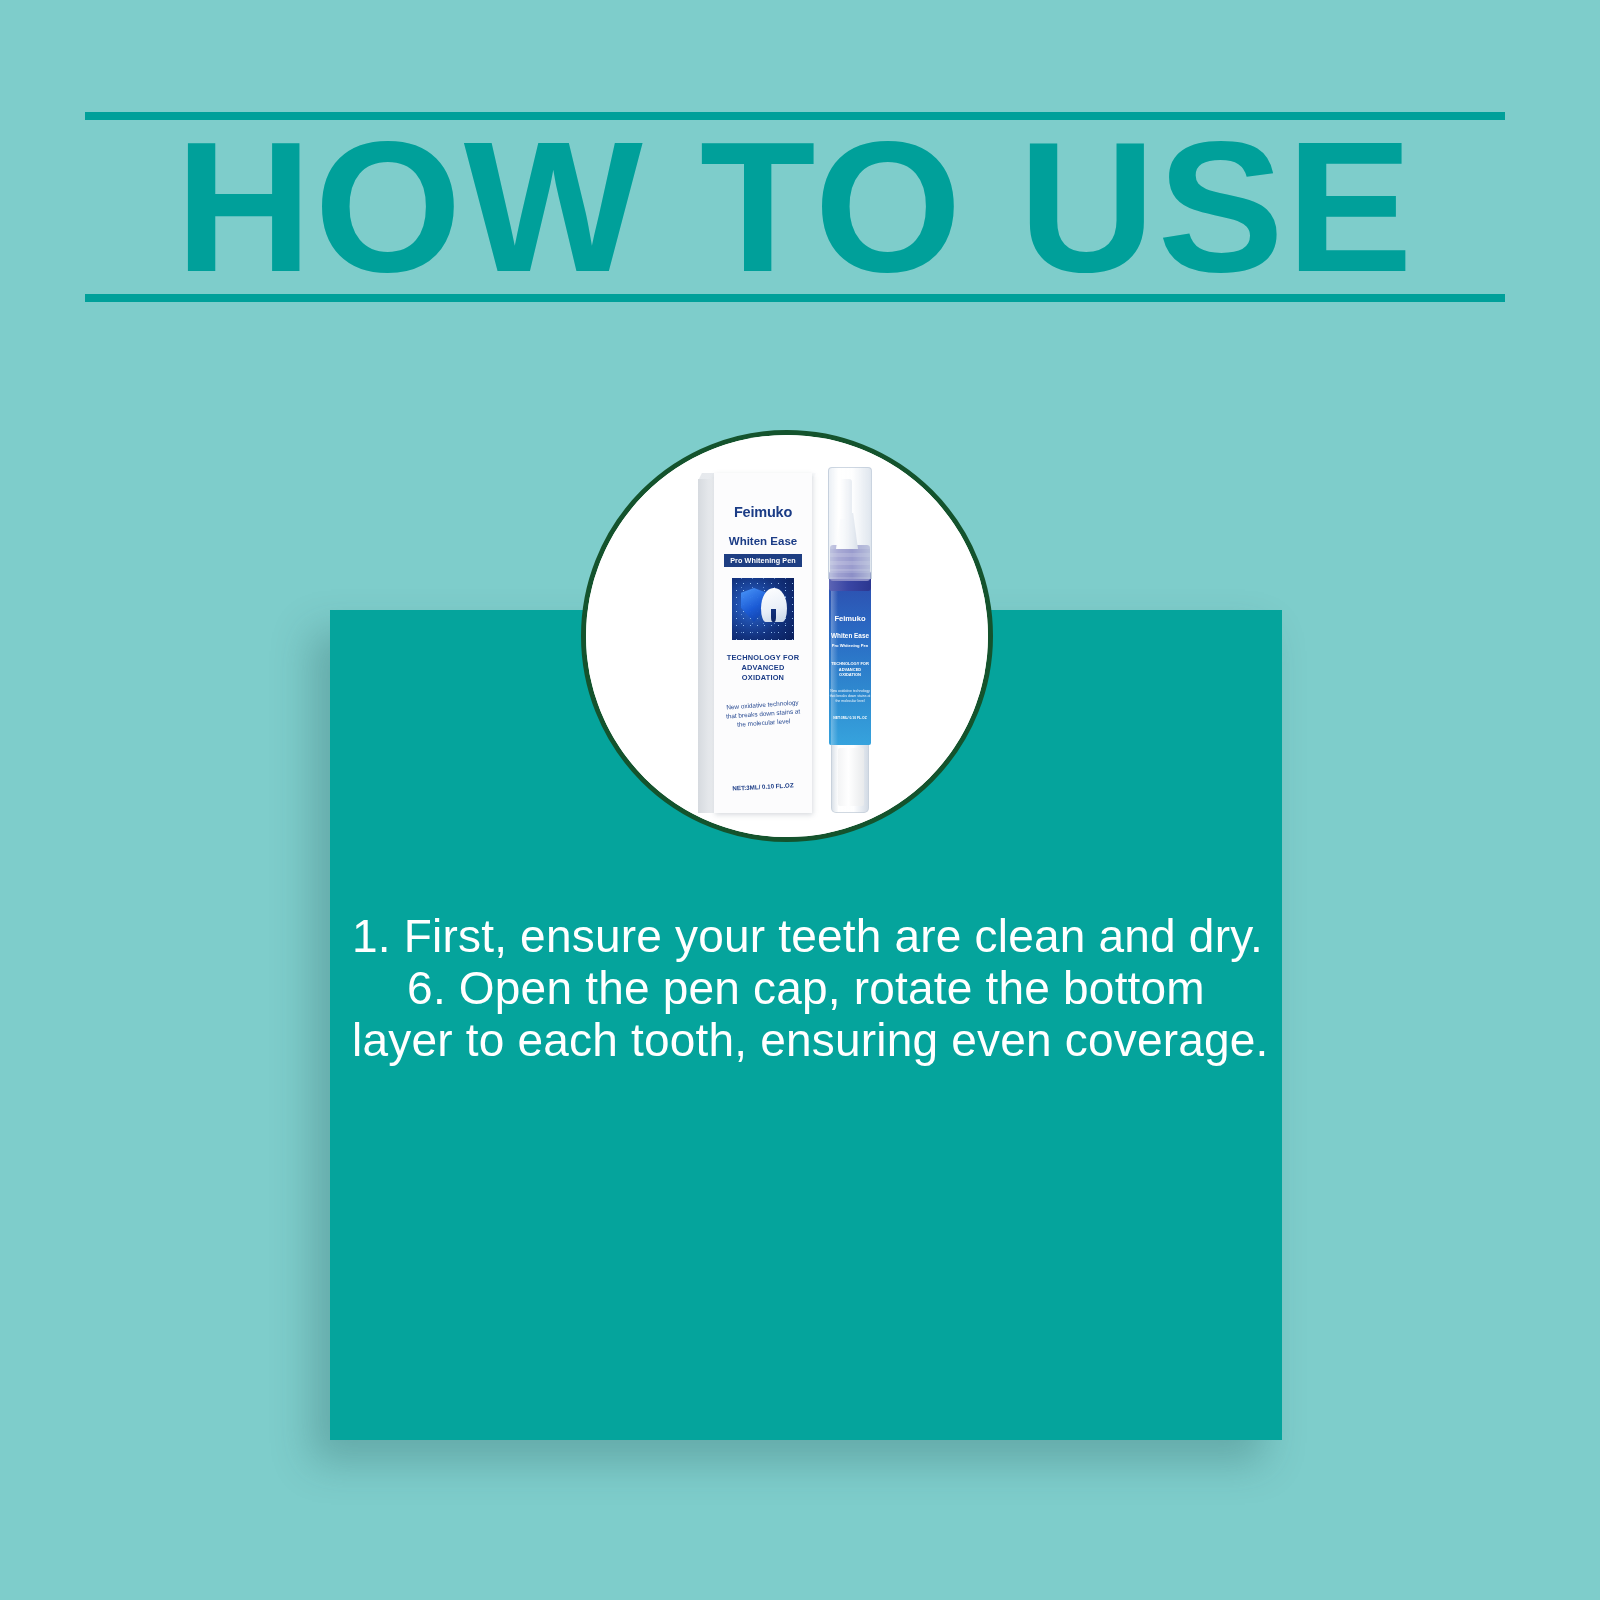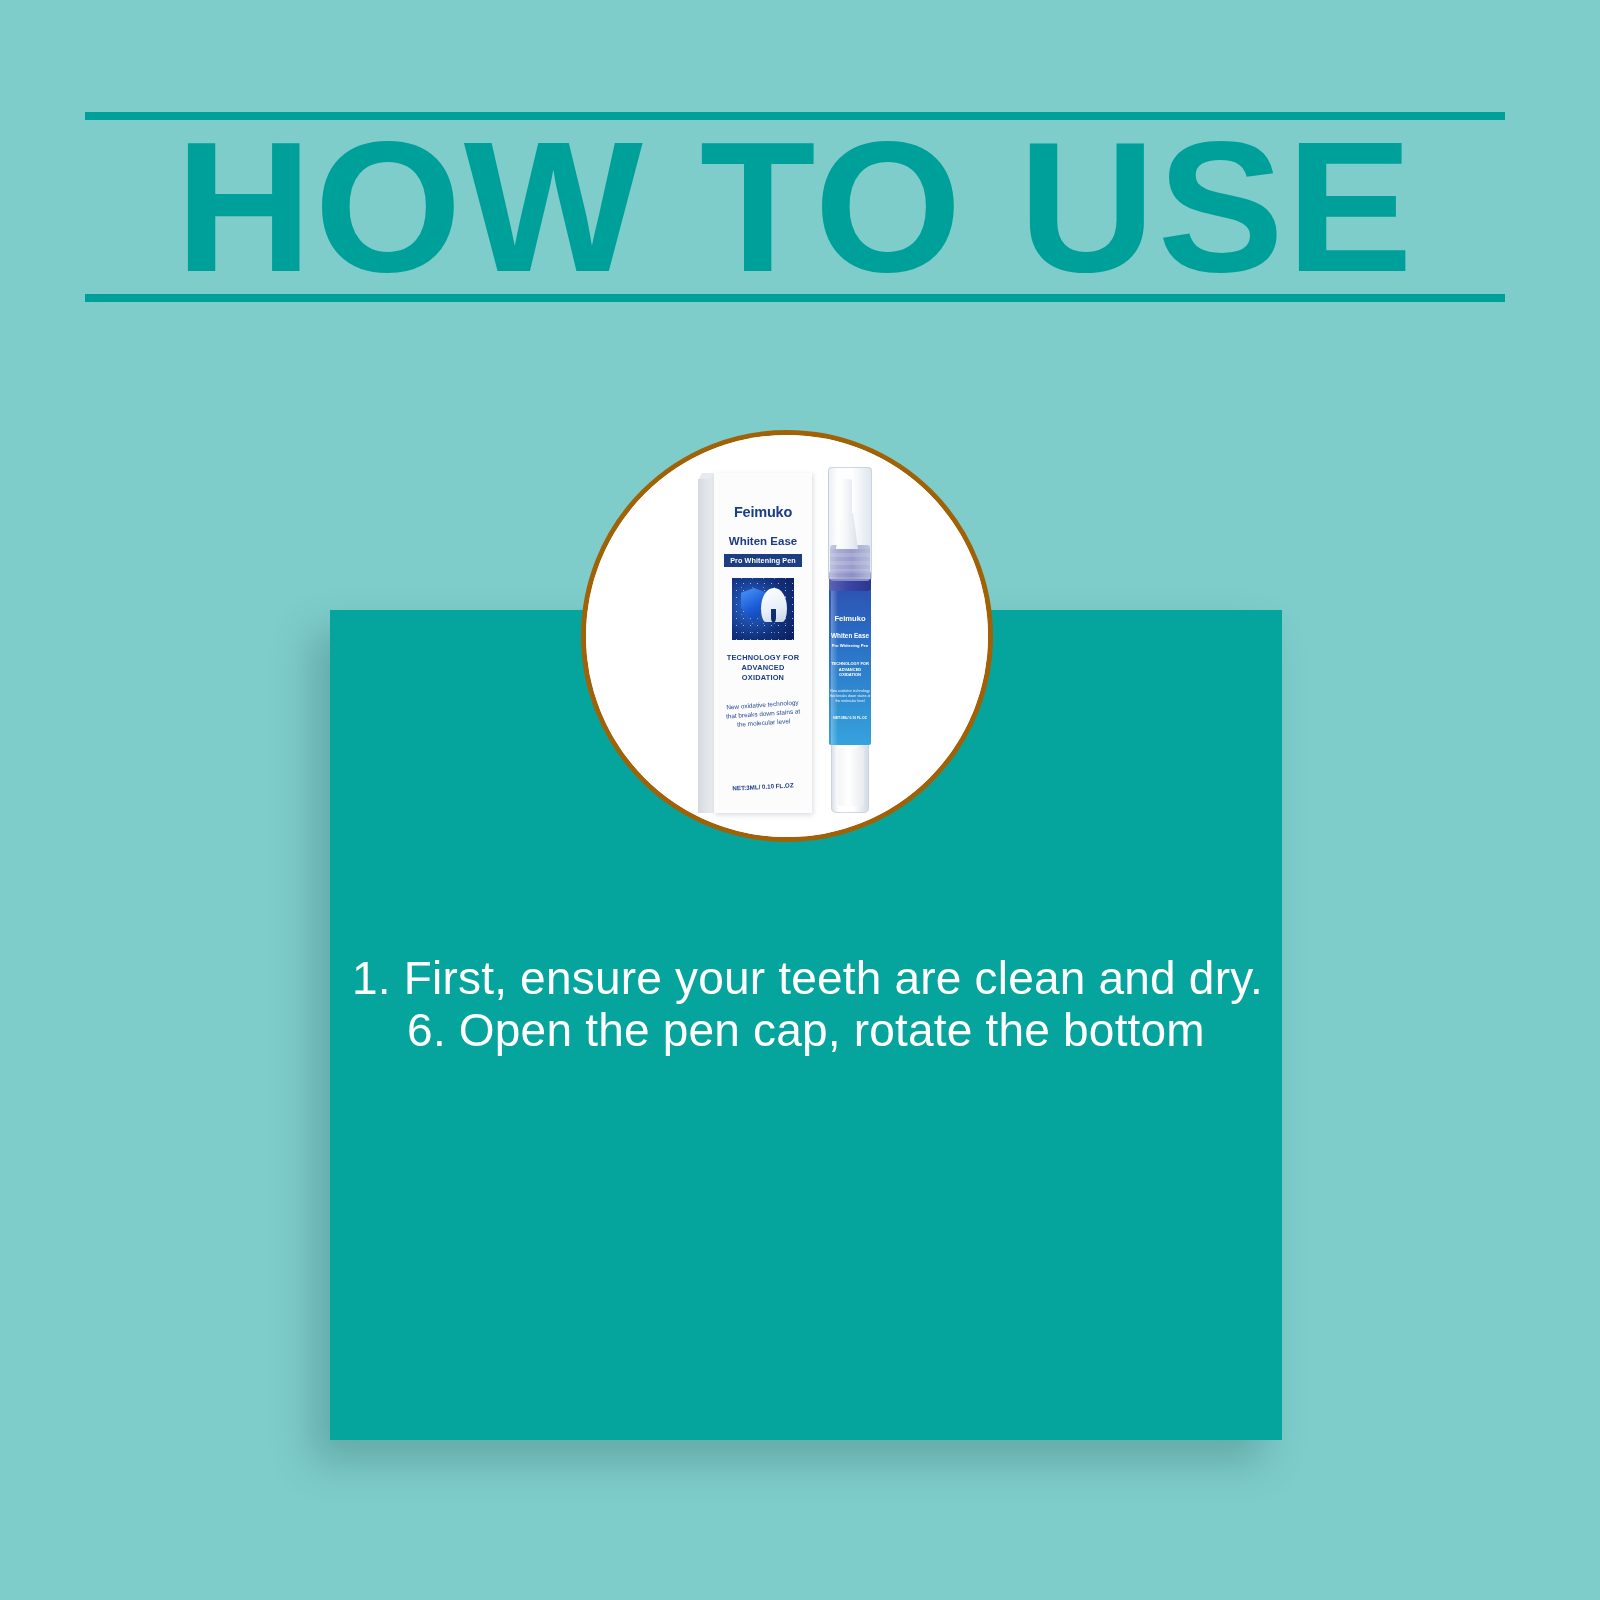--- a/index.html
+++ b/index.html
@@ -67,34 +67,33 @@
     position: absolute;
     left: 22px;
     top: 300px;
     width: 908px;
     text-align: center;
     color: #FFFFFF;
     font-family: "Liberation Sans Narrow", "Liberation Sans", sans-serif;
     font-size: 46px;
     line-height: 52px;
     letter-spacing: 0.2px;
-    margin-top: 42px;
   }
   .instructions .line { display: block; white-space: nowrap; }
 
   
   .photo-circle {
     position: absolute;
     left: 581px;
     top: 430px;
     width: 412px;
     height: 412px;
     border-radius: 50%;
     background: #FFFFFF;
-    border: 5px solid #a16207;
+    border: 5px solid #14532d;
     overflow: hidden;
     box-sizing: border-box;
   }
   .photo-stage {
     position: absolute;
     inset: 0;
     background: #FFFFFF;
   }
 
   
@@ -353,20 +352,21 @@
 <div class="header">
   <div class="rule top"></div>
   <div class="page-title">HOW TO USE</div>
   <div class="rule bottom"></div>
 </div>
 
 <div class="panel">
   <div class="instructions">
     <span class="line">1. First, ensure your teeth are clean and dry.</span>
     <span class="line">6. Open the pen cap, rotate the bottom</span>
+    <span class="line">layer to each tooth, ensuring even coverage.</span>
   </div>
 </div>
 
 <div class="photo-circle">
   <div class="photo-stage">
 
     <div class="box-top"></div>
     <div class="box-side"></div>
     <div class="box">
       <div class="box-inner">

